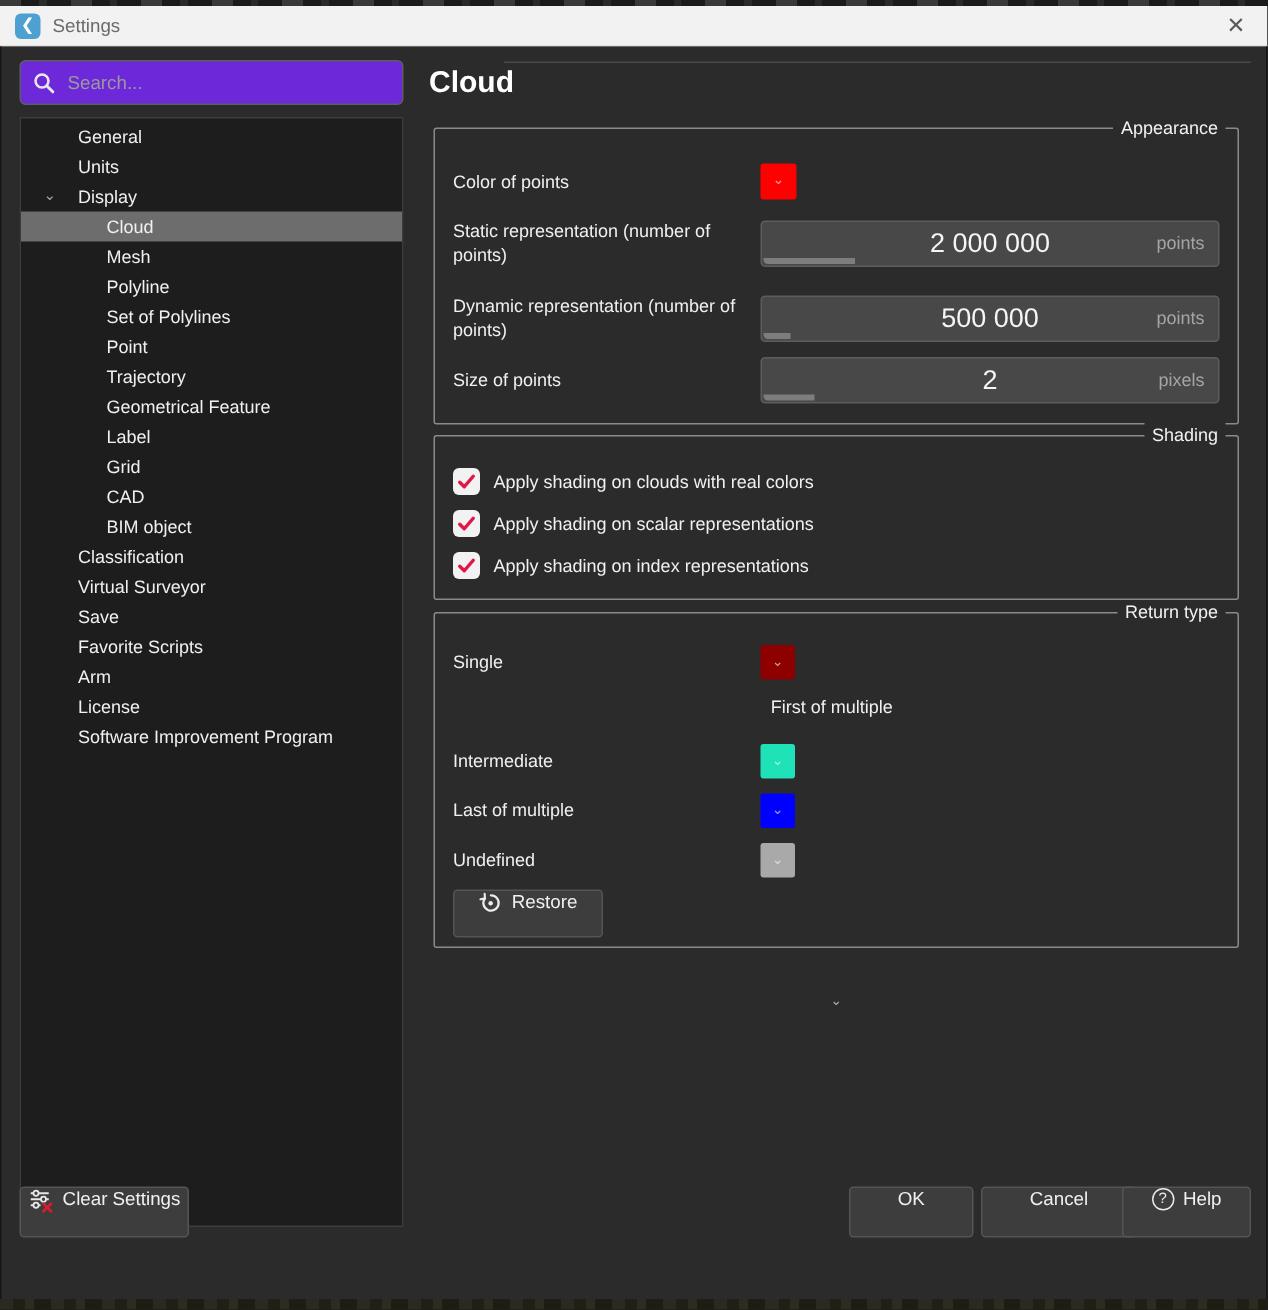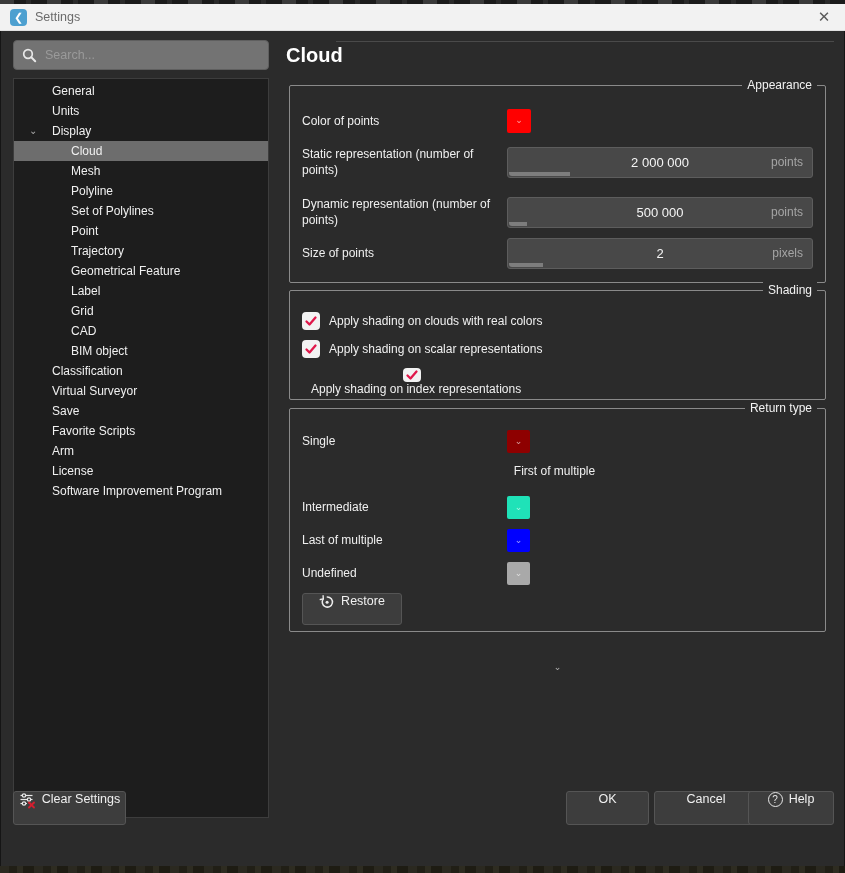--- a/index.html
+++ b/index.html
@@ -19,21 +19,21 @@
   .app-icon { width:17px; height:17px; border-radius:4px; background:#4da0d0; color:#ffffff;
     font-size:11px; font-weight:bold; display:flex; align-items:center; justify-content:center; line-height:1; }
   .title-text { margin-left:8px; font-size:12.5px; color:#6b6b6b; }
   .close-x { margin-left:auto; color:#5a5a5a; font-size:15px; width:22px; text-align:center; cursor:default; }
 
   
   .dialog { position:absolute; left:0; top:31px; width:845px; height:835px; background:#2b2b2b;
     border-left:1px solid #151515; border-right:1px solid #151515; }
 
   
-  .searchbox { position:absolute; left:12px; top:9px; width:256px; height:30px; background:#737373;
+  .searchbox { position:absolute; left:12px; top:9px; width:256px; height:30px; background:#6d28d9;
     border:1px solid #5f5f5f; border-radius:4px; display:flex; align-items:center; padding:0 8px; }
   .searchbox svg { flex:0 0 auto; }
   .searchbox input { flex:1; margin-left:8px; background:transparent; border:none; outline:none;
     color:#e8e8e8; font-size:12.5px; font-family:inherit; }
   .searchbox input::placeholder { color:#9a9a9a; }
 
   .tree-panel { position:absolute; left:12px; top:47px; width:256px; height:740px;
     background:#1d1d1d; border:1px solid #3d3d3d; padding-top:2px; overflow:hidden; }
   .tree-row { position:relative; height:20px; line-height:20px; font-size:12px; color:#f0f0f0;
     white-space:nowrap; cursor:default; }
@@ -56,21 +56,21 @@
   .g-row { position:absolute; left:12px; right:12px; display:flex; align-items:center; }
   .g-label { flex:0 0 205px; font-size:12px; color:#f0f0f0; line-height:1.35; padding-right:6px; }
 
   .color-swatch { width:24px; height:24px; border-radius:2px; position:relative; cursor:default; }
   .swatch-chev { position:absolute; left:0; right:0; top:50%; transform:translateY(-58%);
     text-align:center; font-size:9px; color:rgba(255,255,255,0.62); line-height:1; }
 
   .slider-field { position:relative; width:308px; height:31px; background:#484848;
     border:1px solid #5d5d5d; border-radius:3px; }
   .slider-value { position:absolute; left:0; right:0; top:0; bottom:0; display:flex;
-    align-items:center; justify-content:center; font-size:13px; color:#f5f5f5; }
+    align-items:center; justify-content:center; font-size:18px; color:#f5f5f5; }
   .slider-unit { position:absolute; right:9px; top:0; bottom:0; display:flex; align-items:center;
     font-size:12px; color:#a5a5a5; }
   .slider-fill { position:absolute; left:1px; bottom:1px; height:4px; background:#7d7d7d;
     border-bottom-left-radius:3px; }
 
   .check-row { position:absolute; left:12px; display:flex; align-items:center; height:18px; }
   .checkbox { width:18px; height:18px; background:#f2f2f2; border-radius:4px; display:flex;
     align-items:center; justify-content:center; }
   .check-label { margin-left:9px; font-size:12px; color:#f0f0f0; }
 
@@ -187,21 +187,21 @@
             <span class="check-label">Apply shading on clouds with real colors</span>
           </div>
           <div class="check-row" style="top: 49px;">
             <div class="checkbox">
               <svg width="14" height="14" viewBox="0 0 14 14">
                 <polyline points="2.5,7.5 5.5,10.5 11.5,3.5" fill="none" stroke="#e0174a" stroke-width="2.3" stroke-linecap="round" stroke-linejoin="round"></polyline>
               </svg>
             </div>
             <span class="check-label">Apply shading on scalar representations</span>
           </div>
-          <div class="check-row" style="top: 77px; flex-direction: column;">
+          <div class="check-row" style="top: 77px;">
             <div class="checkbox">
               <svg width="14" height="14" viewBox="0 0 14 14">
                 <polyline points="2.5,7.5 5.5,10.5 11.5,3.5" fill="none" stroke="#e0174a" stroke-width="2.3" stroke-linecap="round" stroke-linejoin="round"></polyline>
               </svg>
             </div>
             <span class="check-label">Apply shading on index representations</span>
           </div>
         </div>
     </div>
 

